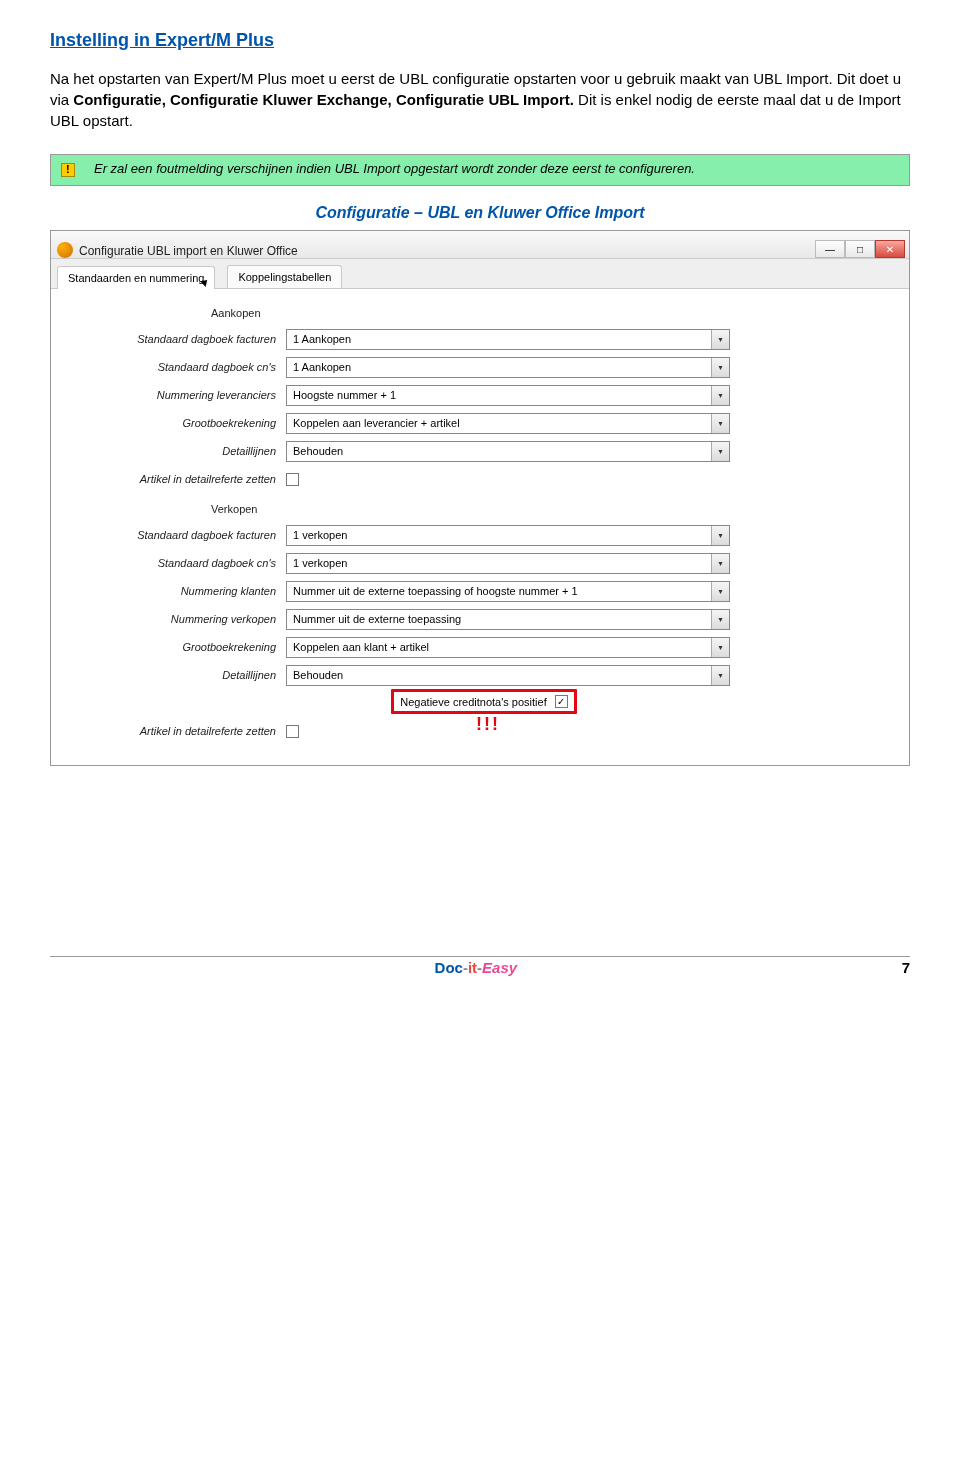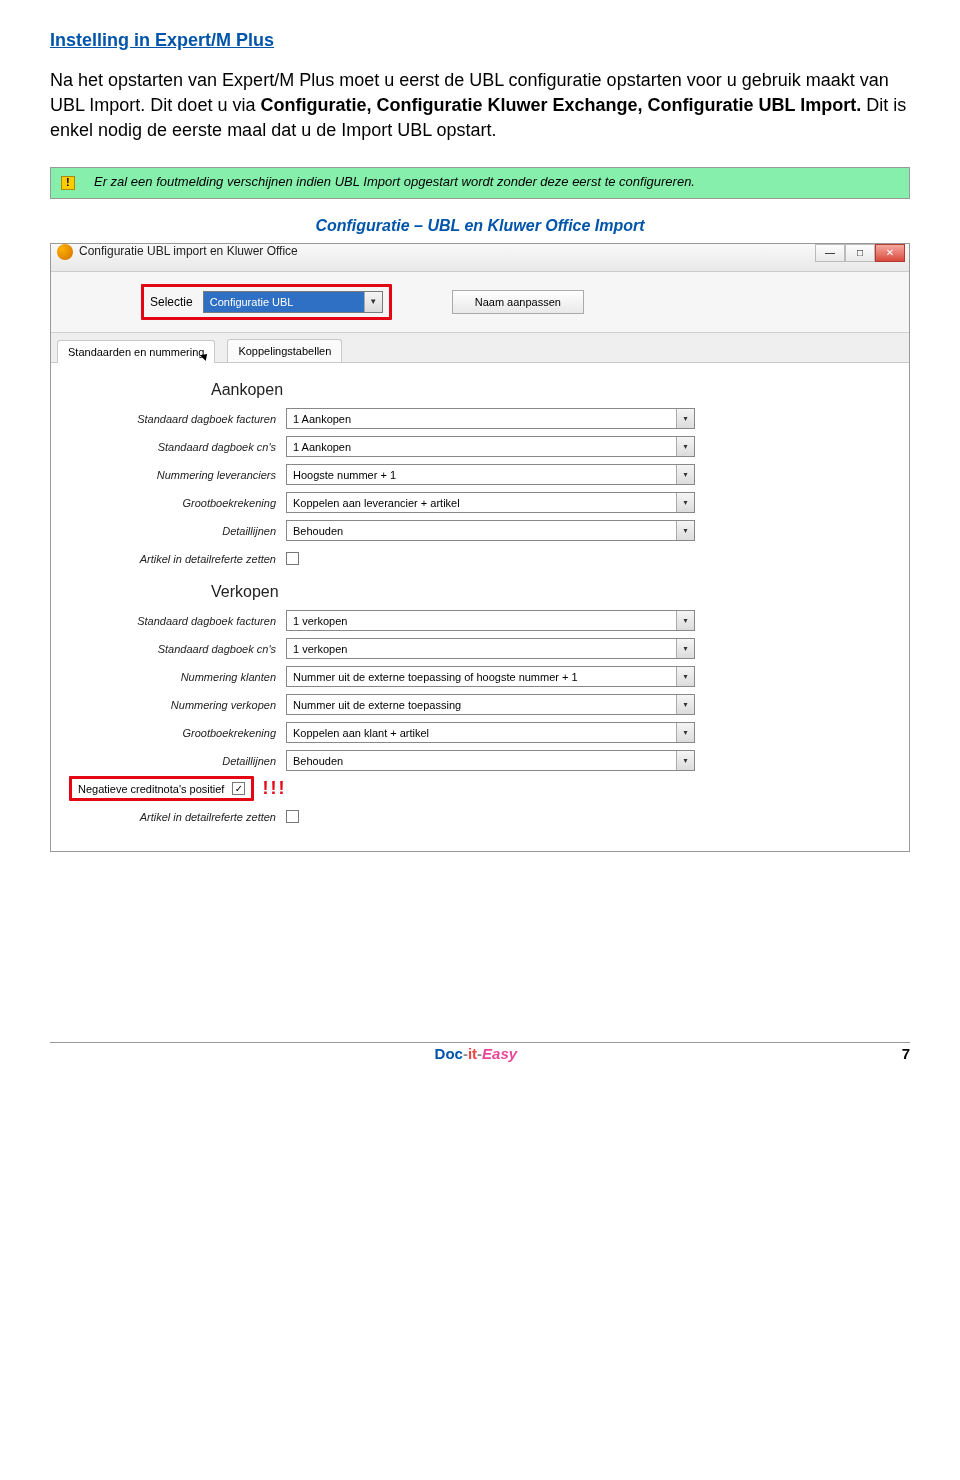--- a/index.html
+++ b/index.html
@@ -13,21 +13,21 @@
     width: 960px;
   }
   .heading {
     color: #0055aa;
     font-size: 18px;
     font-weight: bold;
     text-decoration: underline;
     margin-bottom: 17px;
   }
   .para {
-    font-size: 18px;
+    font-size: 15px;
     line-height: 1.4;
   }
   .bold { font-weight: bold; }
   .warnbox {
     border: 1px solid #999;
     background: #86efac;
     padding: 6px 10px 8px 10px;
     margin: 23px 0 18px 0;
     display: flex;
     align-items: flex-start;
@@ -61,21 +61,21 @@
   .window {
     border: 1px solid #999;
     background: linear-gradient(#fefefe, #f3f3f3);
     margin-bottom: 40px;
   }
   .titlebar {
     height: 28px;
     background: linear-gradient(#f9f9f9, #e8e8e8);
     border-bottom: 1px solid #ccc;
     display: flex;
-    align-items: flex-start;
+    align-items: flex-end;
     padding: 0 4px;
   }
   .app-icon {
     width: 16px; height: 16px;
     background: radial-gradient(circle at 30% 30%, #ffb000, #d07000);
     border-radius: 50%;
     margin: 0 6px 0 2px;
   }
   .title-text { font-size: 12px; color: #222; flex: 1; }
   .winbtns { display: flex; gap: 0; }
@@ -160,21 +160,21 @@
     position: absolute;
     width: 0; height: 0;
     border-left: 6px solid #000;
     border-top: 4px solid transparent;
     border-bottom: 4px solid transparent;
     transform: rotate(-45deg);
     left: 2px; top: 2px;
   }
   .form-area { background: #fff; padding: 8px 10px 20px 10px; }
   .section-head {
-    font-size: 16px;
+    font-size: 11px;
     padding: 10px 0 6px 150px;
     color: #222;
   }
   .row {
     display: flex;
     align-items: center;
     height: 28px;
     font-size: 11px;
   }
   .row .fl {
@@ -187,21 +187,21 @@
   .dd {
     height: 21px;
     border: 1px solid #888;
     background: #fff;
     font-size: 11px;
     padding: 2px 20px 2px 6px;
     position: relative;
     display: flex;
     align-items: center;
   }
-  .dd.w1 { width: 409px; }
+  .dd.w1 { width: 444px; }
   .chk {
     width: 13px; height: 13px;
     border: 1px solid #777;
     background: #fff;
     display: inline-flex; align-items: center; justify-content: center;
     font-size: 10px;
   }
   .chk.on::after { content: "✓"; color: #000; font-size: 10px; }
   .redbox2 {
     border: 3px solid #e30613;
@@ -247,31 +247,20 @@
   <div class="titlebar">
     <div class="app-icon"></div>
     <div class="title-text">Configuratie UBL import en Kluwer Office</div>
     <div class="winbtns">
       <div class="winbtn">—</div>
       <div class="winbtn">□</div>
       <div class="winbtn close">✕</div>
     </div>
   </div>
 
-  <div class="toolbar-top">
-    <div class="redbox">
-      <span class="lbl">Selectie</span>
-      <div class="sel-input">
-        <span>Configuratie UBL</span>
-        <span class="arrow">▼</span>
-      </div>
-    </div>
-    <div style="width:40px"></div>
-    <div class="btn">Naam aanpassen</div>
-  </div>
 
   <div class="tabs">
     <div class="tab active">
       <span>Standaarden en nummering</span>
       <span class="cursor-icn"></span>
     </div>
     <div class="tab">Koppelingstabellen</div>
   </div>
 
   <div class="form-area">
@@ -356,21 +345,21 @@
         </div>
     </div>
     <div class="row">
       <div class="fl">Detaillijnen</div>
       <div class="dd w1">
           <span>Behouden</span>
           <span class="arrow">▾</span>
         </div>
     </div>
 
-    <div class="row" style="padding-left:8px;">
+    <div class="row" style="padding-left:8px;flex-direction:column;">
       <div class="redbox2">
         <span>Negatieve creditnota's positief</span>
         <div class="chk on"></div>
       </div>
       <span class="excl">!!!</span>
     </div>
 
     <div class="row">
       <div class="fl">Artikel in detailreferte zetten</div>
       <div class="chk"></div>

